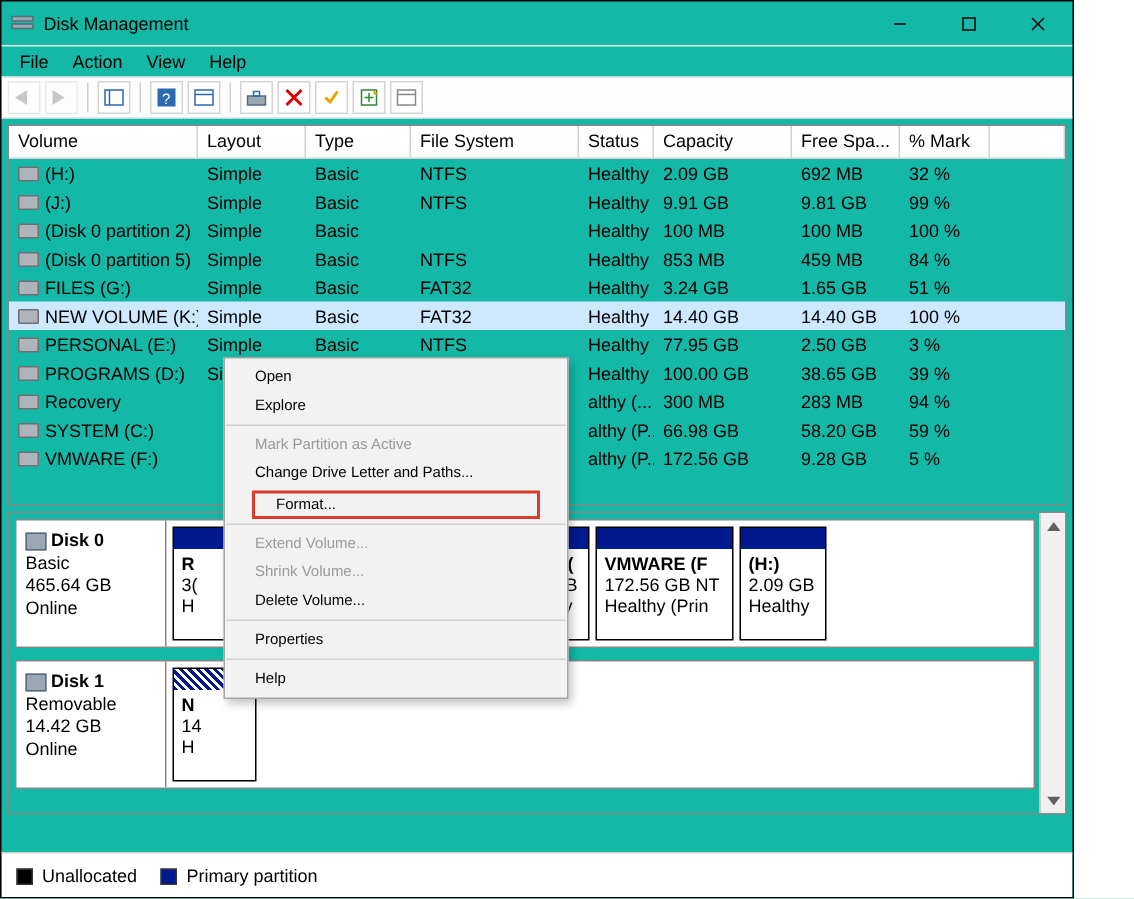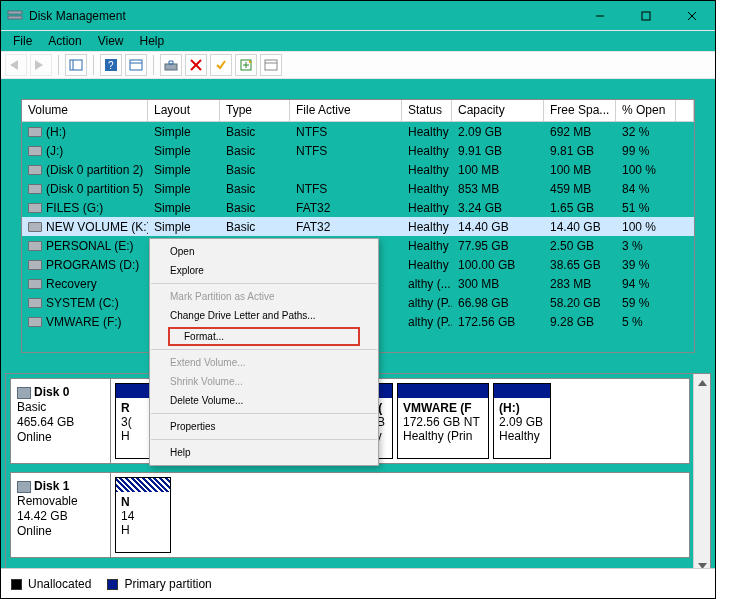--- a/index.html
+++ b/index.html
@@ -14,21 +14,21 @@
   .win-btn svg { pointer-events:none; }
   
   .menubar { height:20px; display:flex; align-items:center; padding:0 4px; font-size:12px; }
   .menubar .menu { padding:2px 8px; }
   
   .toolbar { height:28px; border-top:1px solid #e6e6e6; border-bottom:1px solid #e6e6e6; display:flex; align-items:center; padding:0 4px; gap:3px; background:#fdfdfd; }
   .tbtn { width:22px; height:22px; display:flex; align-items:center; justify-content:center; border:1px solid #d4d4d4; background:#fff; }
   .tbtn.disabled { opacity:.45; }
   .tsep { width:1px; height:20px; background:#d0d0d0; margin:0 3px; }
   
-  .table-wrap { height:254px; border:1px solid #888; margin:20px; overflow:hidden; position:relative; }
+  .table-wrap { height:254px; border:1px solid #888; margin:4px; overflow:hidden; position:relative; }
   .thead { display:flex; height:22px; border-bottom:1px solid #d0d0d0; background:#fff; }
   .th { border-right:1px solid #d0d0d0; padding:3px 6px 0 6px; font-size:12px; white-space:nowrap; overflow:hidden; }
   .tbody { position:relative; }
   .trow { display:flex; height:19px; align-items:center; }
   .trow.selected { background:#cde8ff; }
   .td { padding:0 6px; white-space:nowrap; overflow:hidden; font-size:12px; }
   .vol-icon { display:inline-block; width:14px; height:10px; background:#aeb4ba; border:1px solid #6a7075; margin-right:4px; vertical-align:middle; border-radius:1px; }
   
   .c-vol { width:126px; }
   .c-layout { width:72px; }
@@ -165,25 +165,25 @@
           <line x1="1" y1="4" x2="13" y2="4" stroke="#888"></line>
         </svg>
       </div>
   </div>
 
   <div class="table-wrap">
     <div class="thead">
       <div class="th c-vol">Volume</div>
       <div class="th c-layout">Layout</div>
       <div class="th c-type">Type</div>
-      <div class="th c-fs">File Active</div>
+      <div class="th c-fs">File System</div>
       <div class="th c-status">Status</div>
       <div class="th c-cap">Capacity</div>
       <div class="th c-free">Free Spa...</div>
-      <div class="th c-pct">% Open</div>
+      <div class="th c-pct">% Mark</div>
       <div class="th c-end"></div>
     </div>
     <div class="tbody" id="tbody">
         <div class="trow">
           <div class="td c-vol"><span class="vol-icon"></span><span>(H:)</span></div>
           <div class="td c-layout"><span>Simple</span></div>
           <div class="td c-type"><span>Basic</span></div>
           <div class="td c-fs"><span>NTFS</span></div>
           <div class="td c-status"><span>Healthy (P...</span></div>
           <div class="td c-cap"><span>2.09 GB</span></div>

